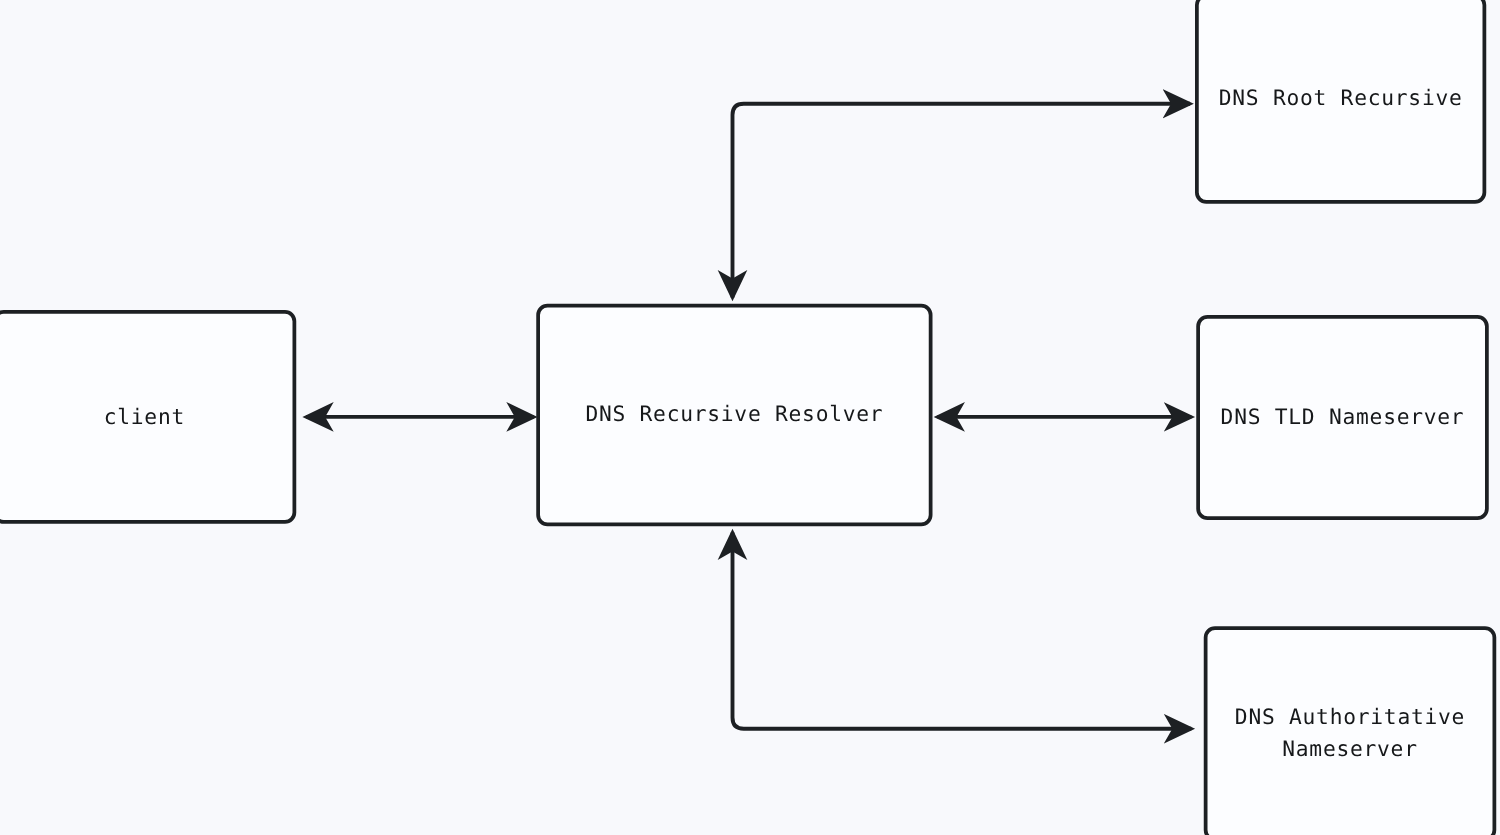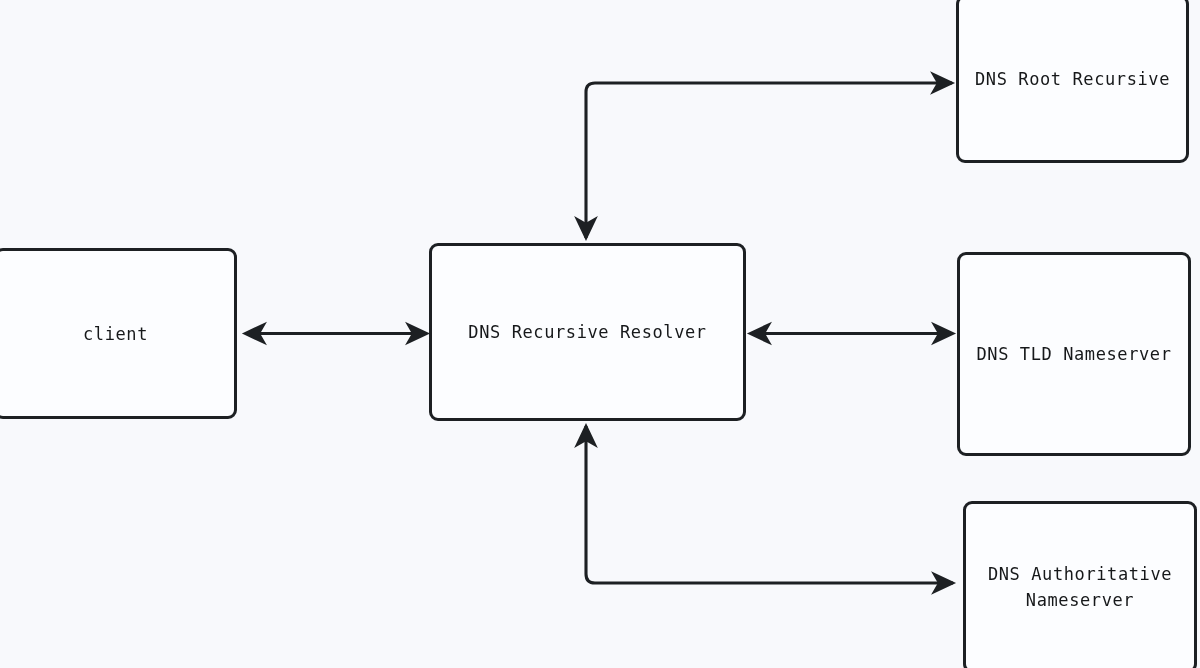--- a/index.html
+++ b/index.html
@@ -68,21 +68,21 @@
   #node-root {
     left: 956px;
     top: -5px;
     width: 233px;
     height: 168px;
   }
   #node-tld {
     left: 957px;
     top: 252px;
     width: 234px;
-    height: 204px;
+    height: 164px;
   }
   #node-authoritative {
     left: 963px;
     top: 501px;
     width: 234px;
     height: 172px;
   }
 </style>
 </head>
 <body>

